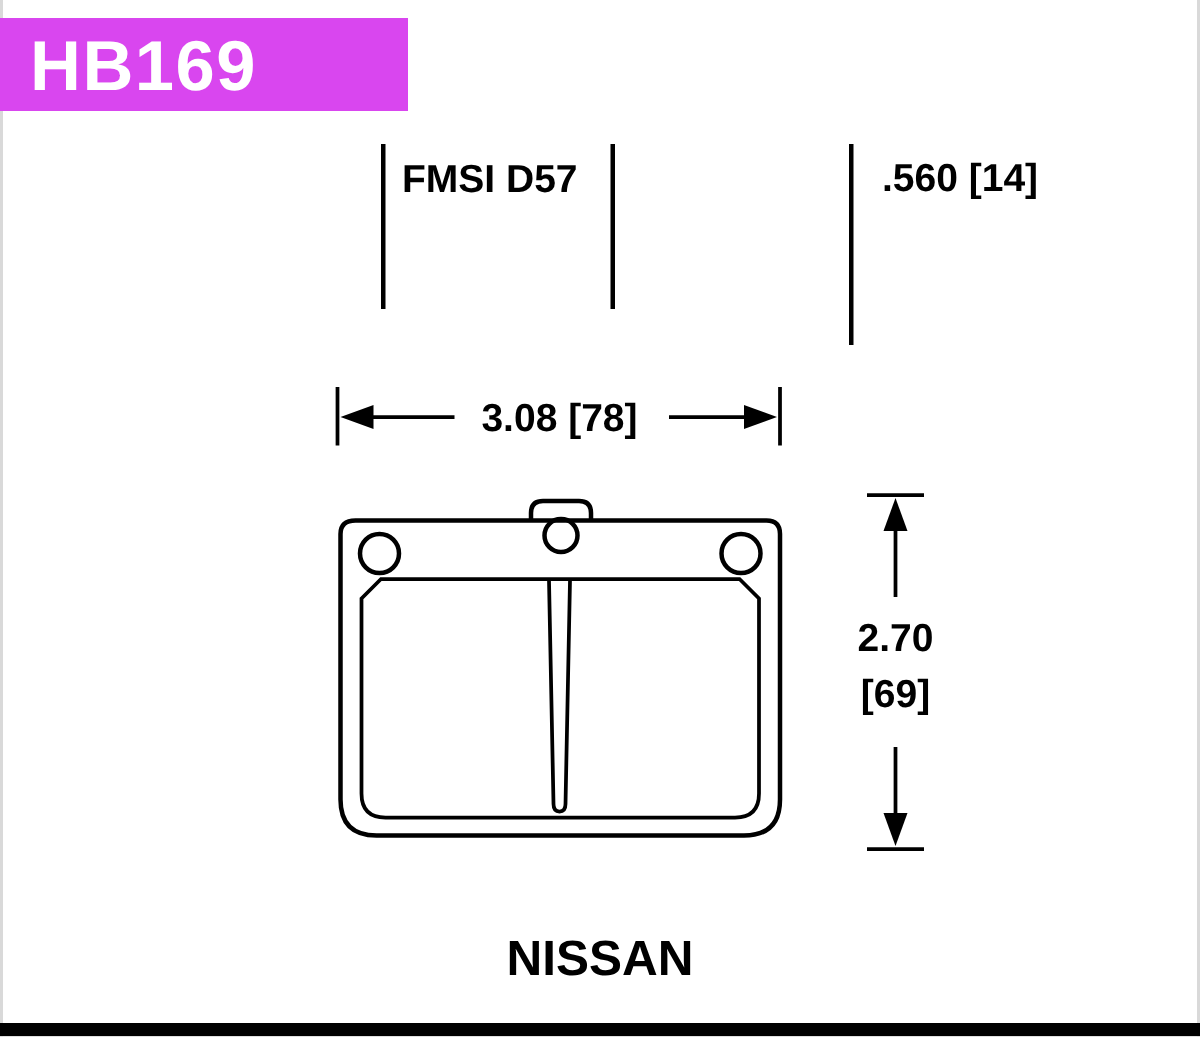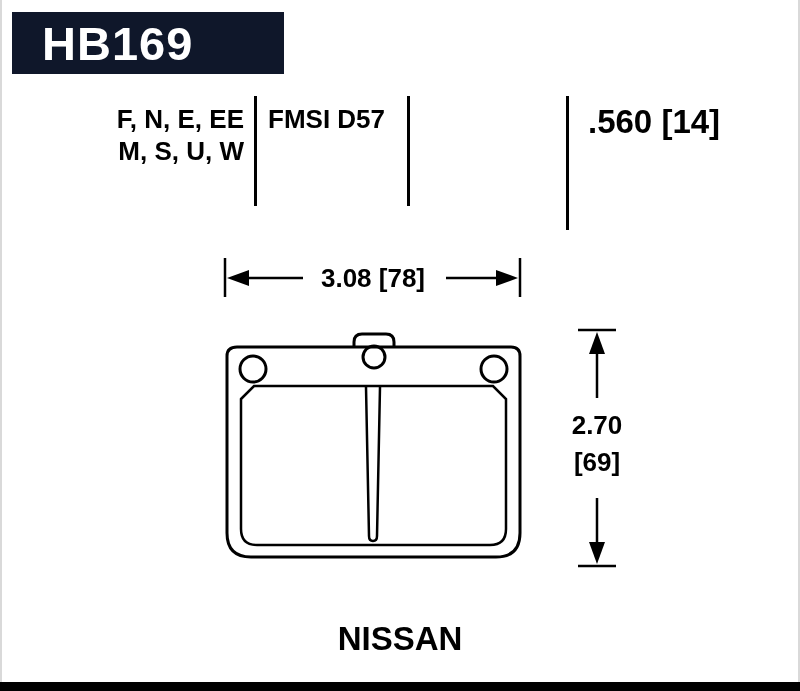--- a/index.html
+++ b/index.html
@@ -20,30 +20,30 @@
     top: 0;
     width: 2px;
     height: 691px;
     background: #d9d9d9;
   }
   .edge-left { left: 0; }
   .edge-right { right: 0; }
 
   .banner {
     position: absolute;
-    left: 12px;
+    left: 0;
     top: 12px;
     width: 272px;
     height: 62px;
-    background: #0f172a;
+    background: #d946ef;
     color: #ffffff;
     display: flex;
     align-items: center;
     box-sizing: border-box;
-    padding-left: 30px;
+    padding-left: 20px;
     font-size: 47px;
     font-weight: bold;
     letter-spacing: 1px;
   }
 
   .compounds {
     position: absolute;
     left: 40px;
     top: 103px;
     width: 204px;
@@ -70,21 +70,21 @@
     background: #000;
   }
   .divider-1 { left: 254px; top: 96px; height: 110px; }
   .divider-2 { left: 407px; top: 96px; height: 110px; }
   .divider-3 { left: 566px; top: 96px; height: 134px; }
 
   .thickness {
     position: absolute;
     left: 588px;
     top: 103px;
-    font-size: 33px;
+    font-size: 26px;
     font-weight: bold;
     color: #000;
     white-space: nowrap;
   }
 
   .drawing-svg {
     position: absolute;
     left: 0;
     top: 0;
     width: 800px;
@@ -122,24 +122,20 @@
 
 <div id="page">
 
   <div class="edge-strip edge-left"></div>
   <div class="edge-strip edge-right"></div>
 
   <div class="banner">
     <span>HB169</span>
   </div>
 
-  <div class="compounds">
-    <div>F, N, E, EE</div>
-    <div>M, S, U, W</div>
-  </div>
 
   <div class="divider divider-1"></div>
 
   <div class="fmsi-col">
     <div>FMSI D57</div>
   </div>
 
   <div class="divider divider-2"></div>
   <div class="divider divider-3"></div>
 

